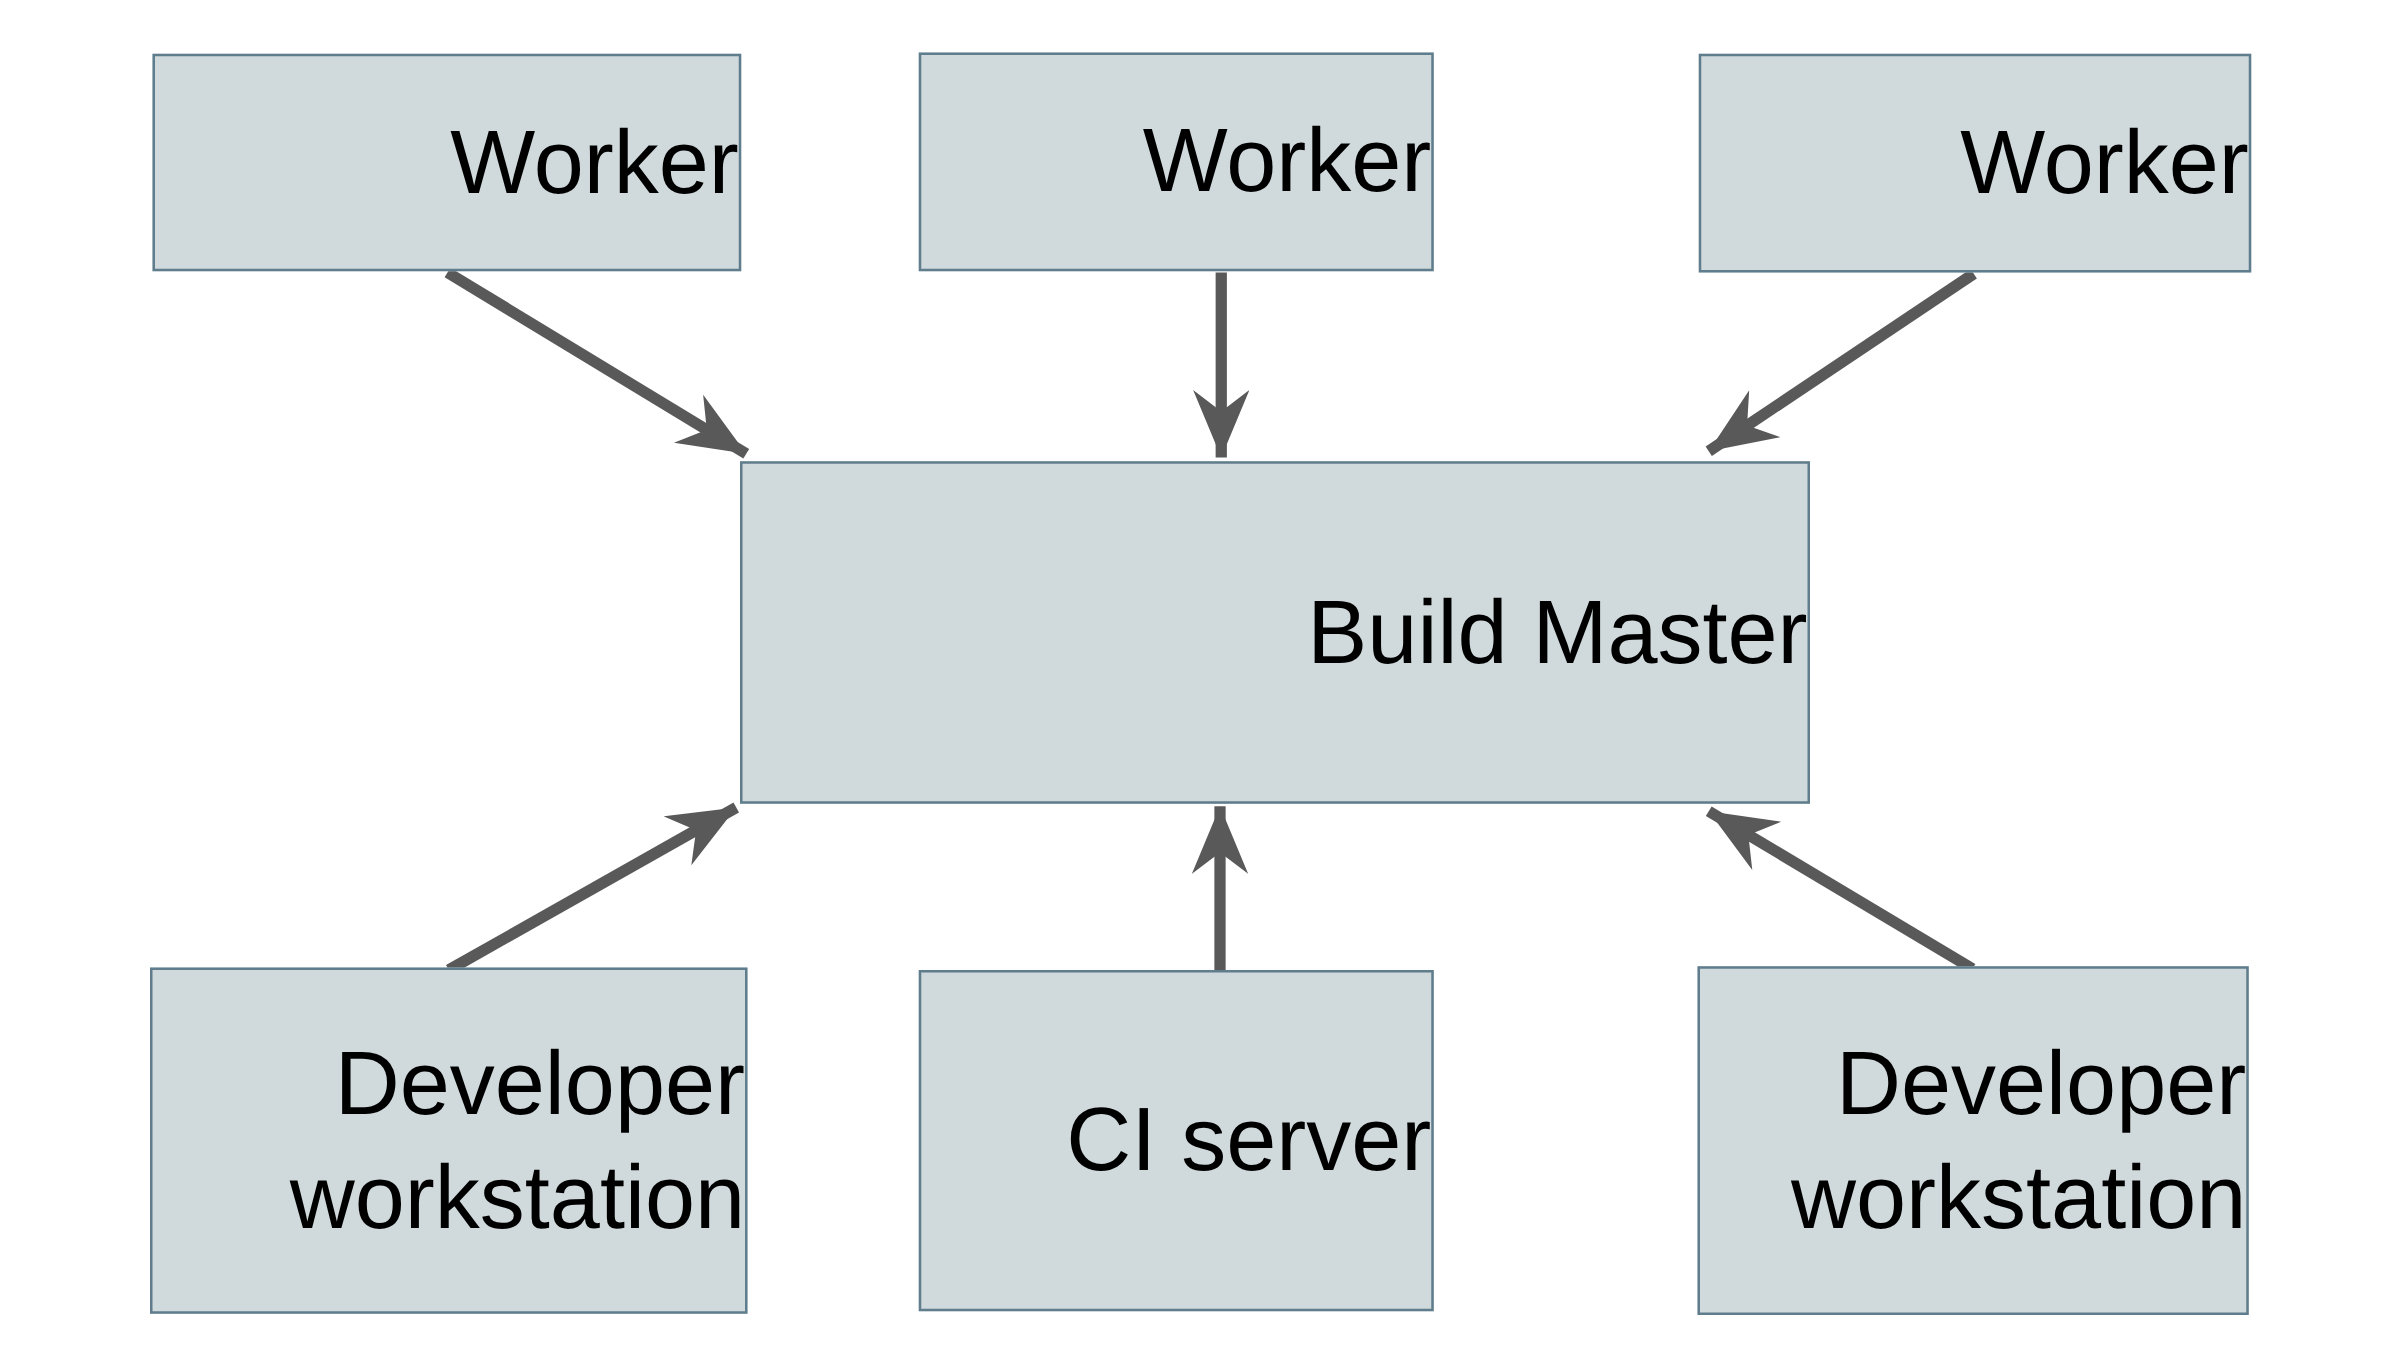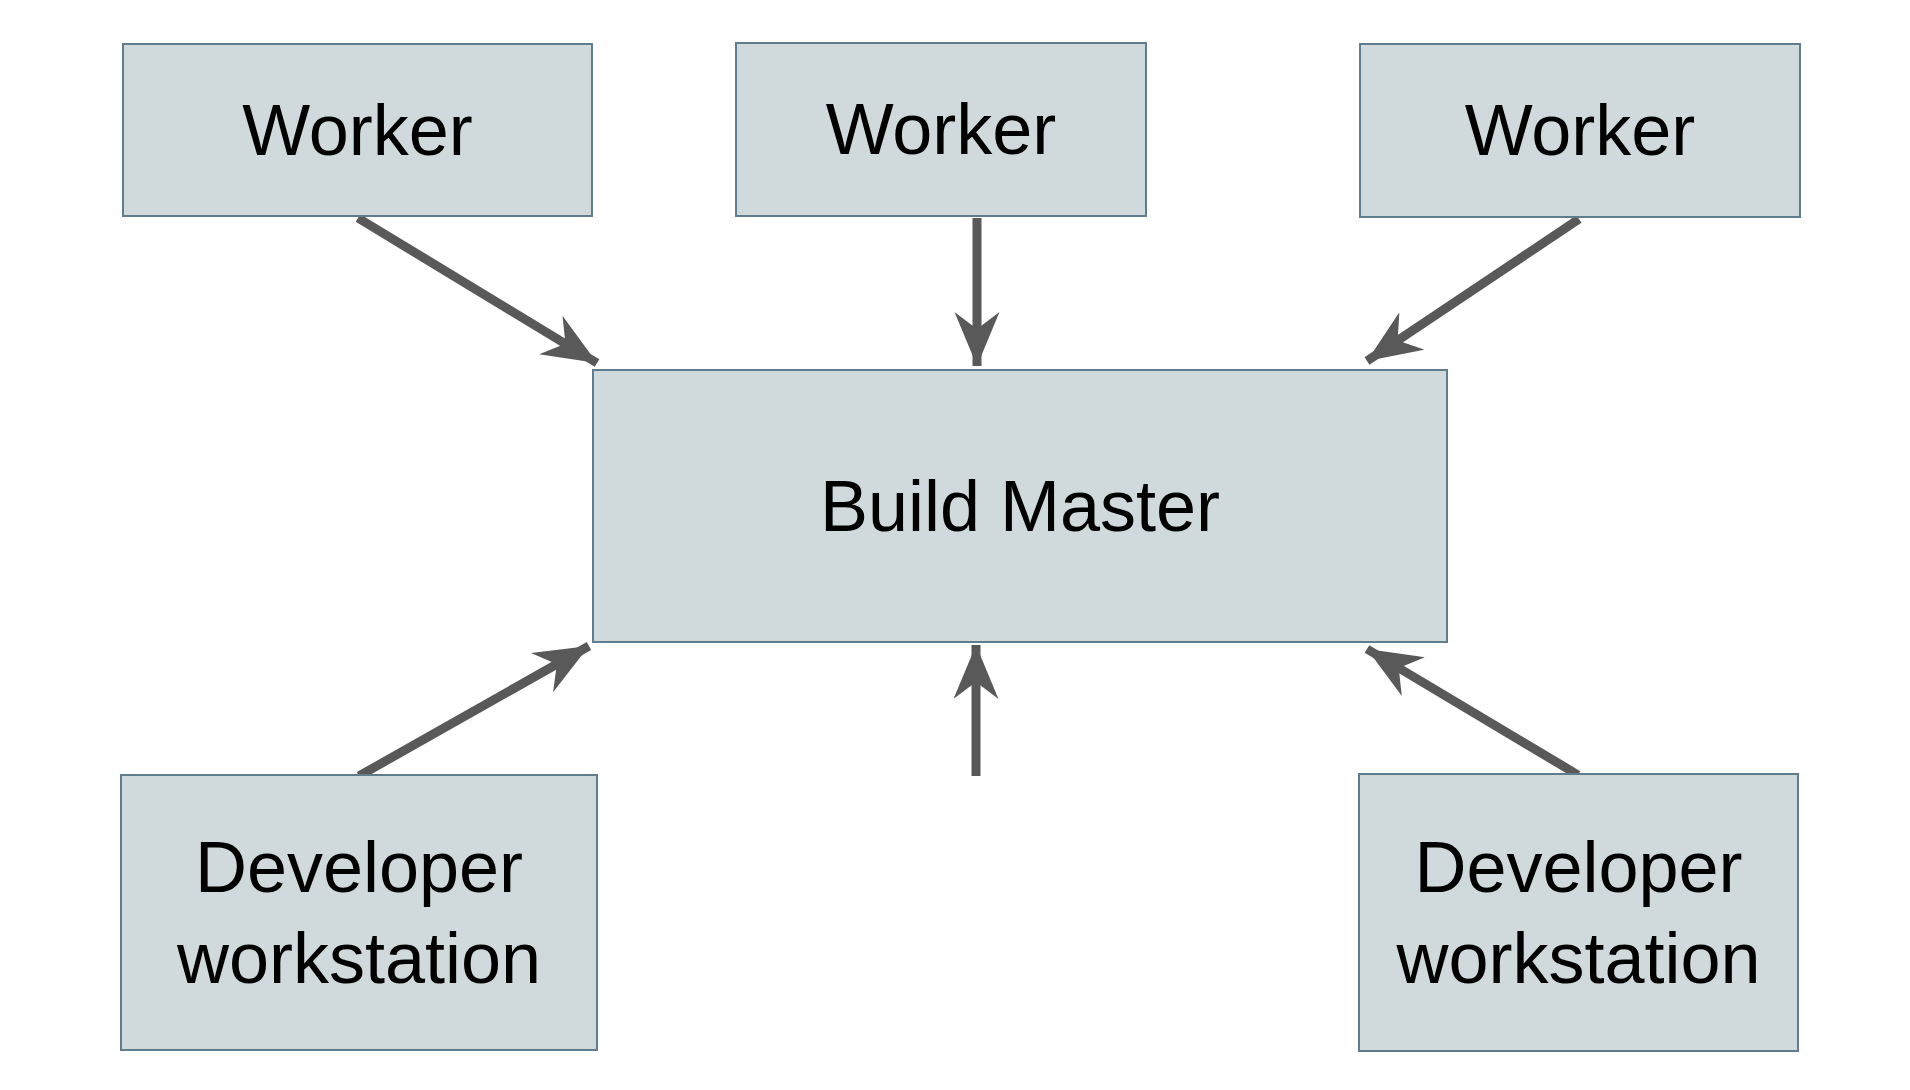--- a/index.html
+++ b/index.html
@@ -39,21 +39,21 @@
     fill: var(--arrow);
   }
   .node {
     position: absolute;
     box-sizing: border-box;
     background: var(--node-fill);
     border: 2px solid var(--node-border);
     display: flex;
     align-items: center;
     justify-content: center;
-    text-align: center;
+    text-align: right;
     color: var(--text);
     font-size: 72px;
     line-height: 1.26;
   }
   .node .label {
     display: block;
     width: 100%;
   }
   #node-worker-top-left    { left: 122px;  top: 43px;  width: 471px; height: 174px; }
   #node-worker-top-center  { left: 735px;  top: 42px;  width: 412px; height: 175px; }
@@ -95,18 +95,21 @@
   </div>
 
   <div class="node" id="node-build-master">
     <span class="label">Build Master</span>
   </div>
 
   <div class="node" id="node-dev-workstation-left">
     <span class="label">Developer workstation</span>
   </div>
 
+  <div class="node" id="node-ci-server">
+    <span class="label">CI server</span>
+  </div>
 
   <div class="node" id="node-dev-workstation-right">
     <span class="label">Developer workstation</span>
   </div>
 
 </div>
 
 </body></html>

